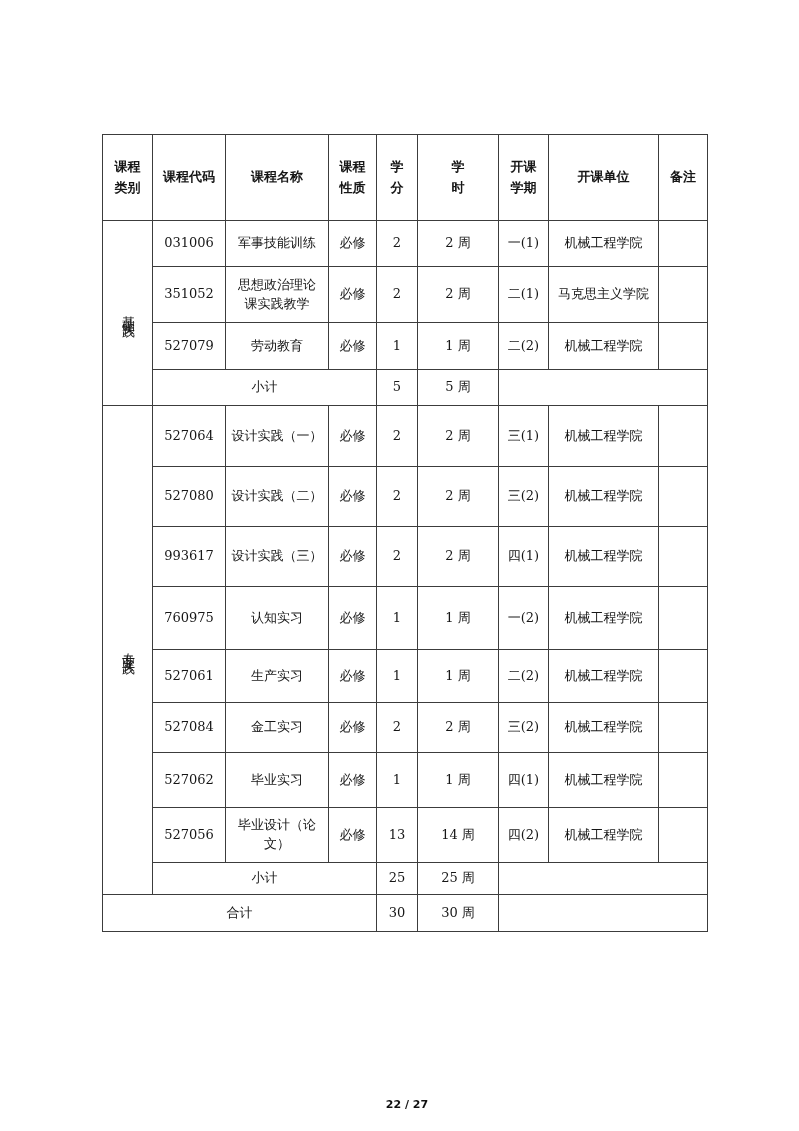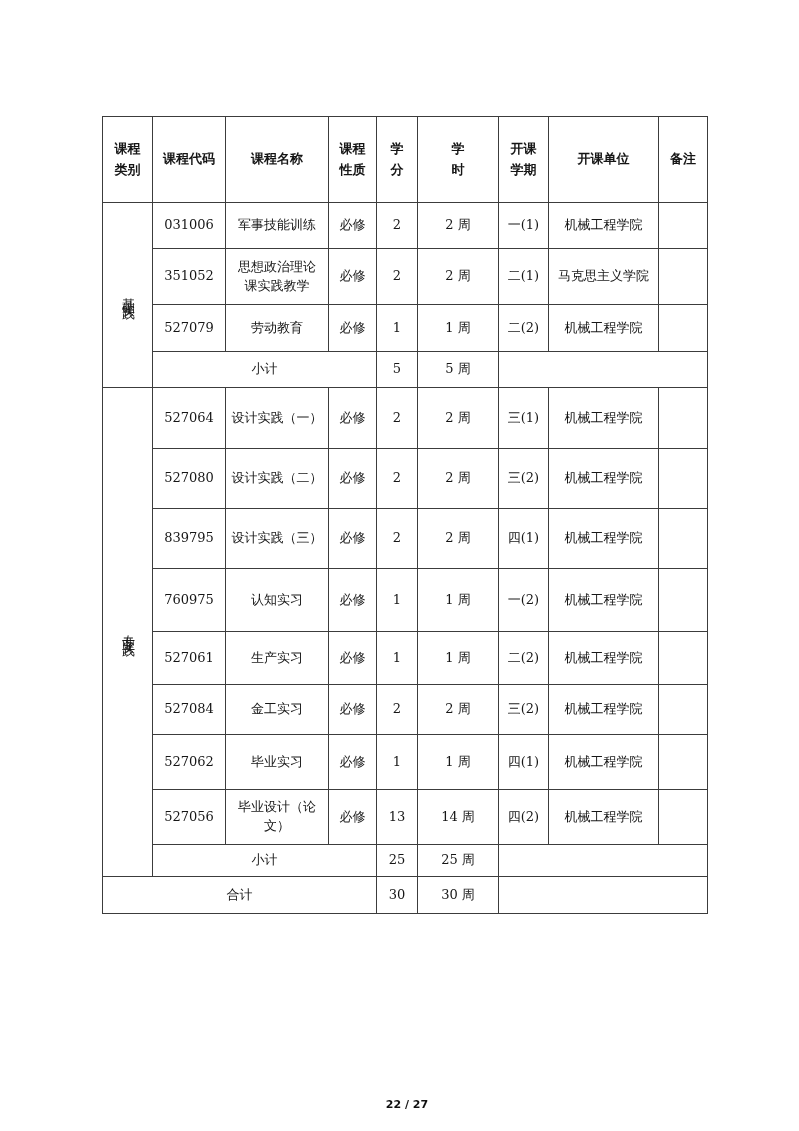--- a/index.html
+++ b/index.html
@@ -20,21 +20,21 @@
     position: absolute;
     top: 99px; left: 0;
     width: 799px;
     text-align: center;
     font-size: 15px;
     font-weight: bold;
     letter-spacing: 0.5px;
   }
   table.course-table {
     position: absolute;
-    left: 102px; top: 116px;
+    left: 102px; top: 134px;
     width: 605px;
     border-collapse: collapse;
     table-layout: fixed;
   }
   .course-table td, .course-table th {
     border: 1px solid #3c3c3c;
     text-align: center;
     vertical-align: middle;
     padding: 1px 2px;
     font-size: 13px;
@@ -161,21 +161,21 @@
       <td>527080</td>
       <td>设计实践（二）</td>
       <td>必修</td>
       <td>2</td>
       <td>2 周</td>
       <td>三(2)</td>
       <td>机械工程学院</td>
       <td></td>
     </tr>
     <tr style="height:60px">
-      <td>839795</td>
+      <td>993617</td>
       <td>设计实践（三）</td>
       <td>必修</td>
       <td>2</td>
       <td>2 周</td>
       <td>四(1)</td>
       <td>机械工程学院</td>
       <td></td>
     </tr>
     <tr style="height:63px">
       <td>760975</td>

